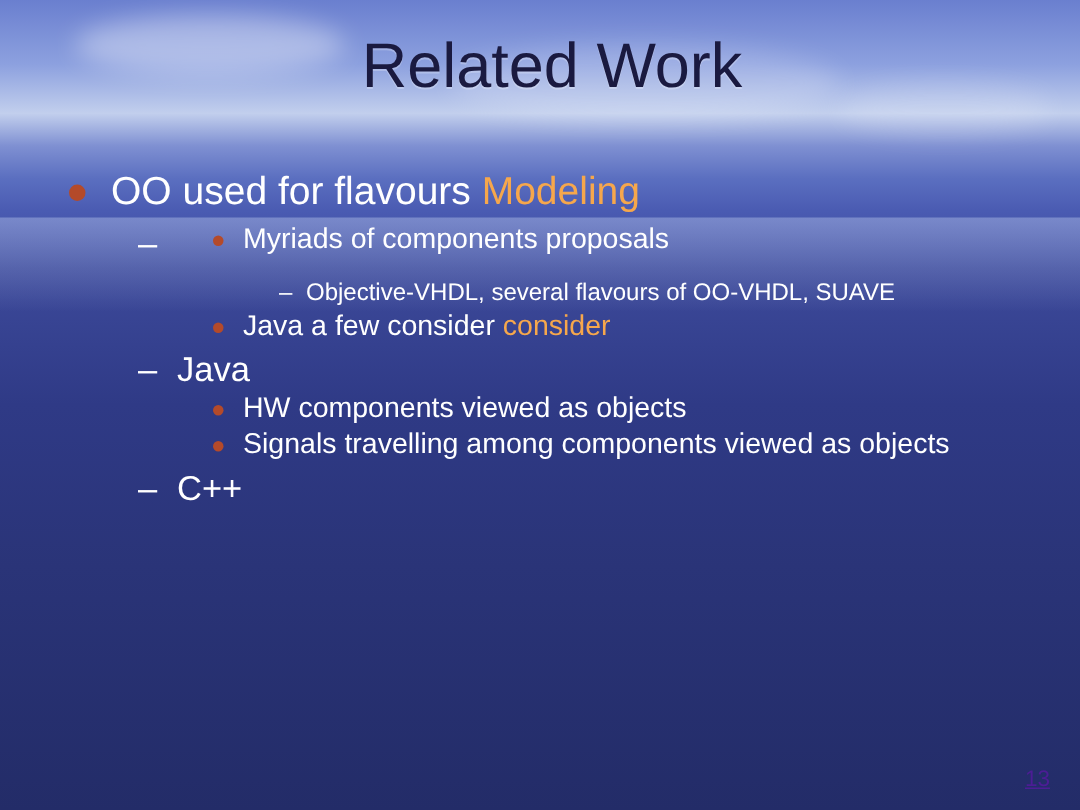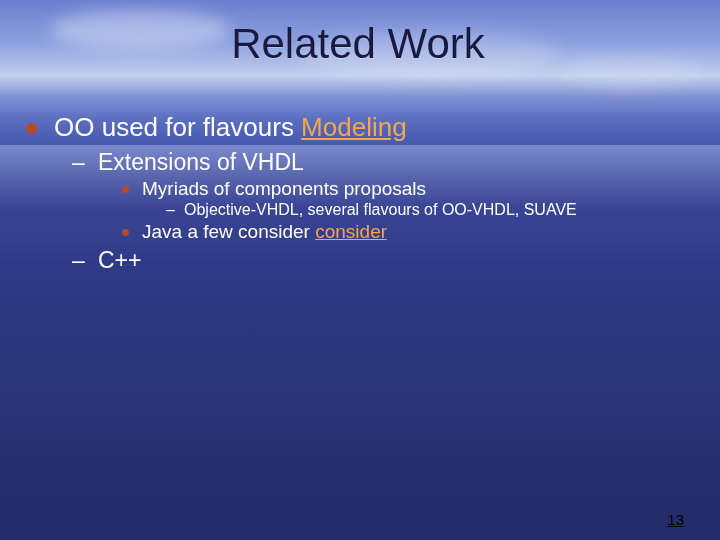--- a/index.html
+++ b/index.html
@@ -25,21 +25,21 @@
   .cloud { position: absolute; background: rgba(255,255,255,0.35); border-radius: 50%; filter: blur(8px); }
   .c1 { top: 10px; left: 50px; width: 180px; height: 40px; }
   .c2 { top: 30px; left: 300px; width: 260px; height: 50px; opacity: .5; }
   .c3 { top: 55px; left: 560px; width: 140px; height: 35px; opacity: .4; }
   
   .horizon {
     position: absolute; left: 0; right: 0; top: 145px; height: 70px;
     background: linear-gradient(to bottom, rgba(180,195,235,0.45), rgba(60,75,155,0) 90%);
   }
 
-  .slide { position: relative; width: 720px; height: 540px; padding: 14px 28px 0 24px; }
+  .slide { position: relative; width: 720px; height: 540px; padding: 14px 28px 0 44px; }
 
   .title {
     text-align: center;
     font-size: 42px;
     font-weight: 400;
     color: #1a1a40;
     margin: 6px 0 44px 0;
     text-shadow: 0 1px 0 rgba(255,255,255,0.25);
   }
 
@@ -62,31 +62,31 @@
 
   
   .lvl3 { margin-top: 2px; }
   .lvl3 > li { position: relative; padding-left: 22px; font-size: 19px; margin: 2px 0 2px 22px; }
   .lvl3 > li::before {
     content: ""; position: absolute; left: 2px; top: 8px;
     width: 7px; height: 7px; border-radius: 50%; background: #b44a2a;
   }
 
   
-  .lvl4 { margin-top: 1px; }
+  .lvl4 { margin-top: 16px; }
   .lvl4 > li { position: relative; padding-left: 18px; font-size: 16px; margin: 1px 0 1px 24px; }
   .lvl4 > li::before {
     content: "–"; position: absolute; left: 0; top: 0; color: #ffffff;
   }
 
-  .accent { color: #f6a74c; text-decoration: underline; }
+  .accent { color: #f6a74c; }
 
   .pagenum {
-    position: absolute; right: 36px; bottom: 12px;
-    color: #000000; font-size: 15px; text-decoration: underline;
+    position: absolute; right: 20px; bottom: 12px;
+    color: #4c1d95; font-size: 15px; text-decoration: underline;
   }
 </style>
 </head>
 <body>
 
 <div class="cloud c1"></div>
 <div class="cloud c2"></div>
 <div class="cloud c3"></div>
 <div class="horizon"></div>
 
@@ -94,34 +94,40 @@
 
   <h1 class="title">Related Work</h1>
 
   <ul class="lvl1">
     <li>
       <span>OO used for flavours </span><span class="accent">Modeling</span>
 
       <ul class="lvl2">
 
         <li>
-          <span>Extensions of VHDL</span>
           <ul class="lvl3">
             <li>
               <span>Myriads of components proposals</span>
               <ul class="lvl4">
                 <li>Objective-VHDL, several flavours of OO-VHDL, SUAVE</li>
               </ul>
             </li>
             <li>
               <span>Java a few consider </span><span class="accent">consider</span>
             </li>
           </ul>
         </li>
 
+        <li>
+          <span>Java</span>
+          <ul class="lvl3">
+            <li>HW components viewed as objects</li>
+            <li>Signals travelling among components viewed as objects</li>
+          </ul>
+        </li>
 
         <li>
           <span>C++</span>
         </li>
 
       </ul>
     </li>
   </ul>
 
   <div class="pagenum">13</div>

